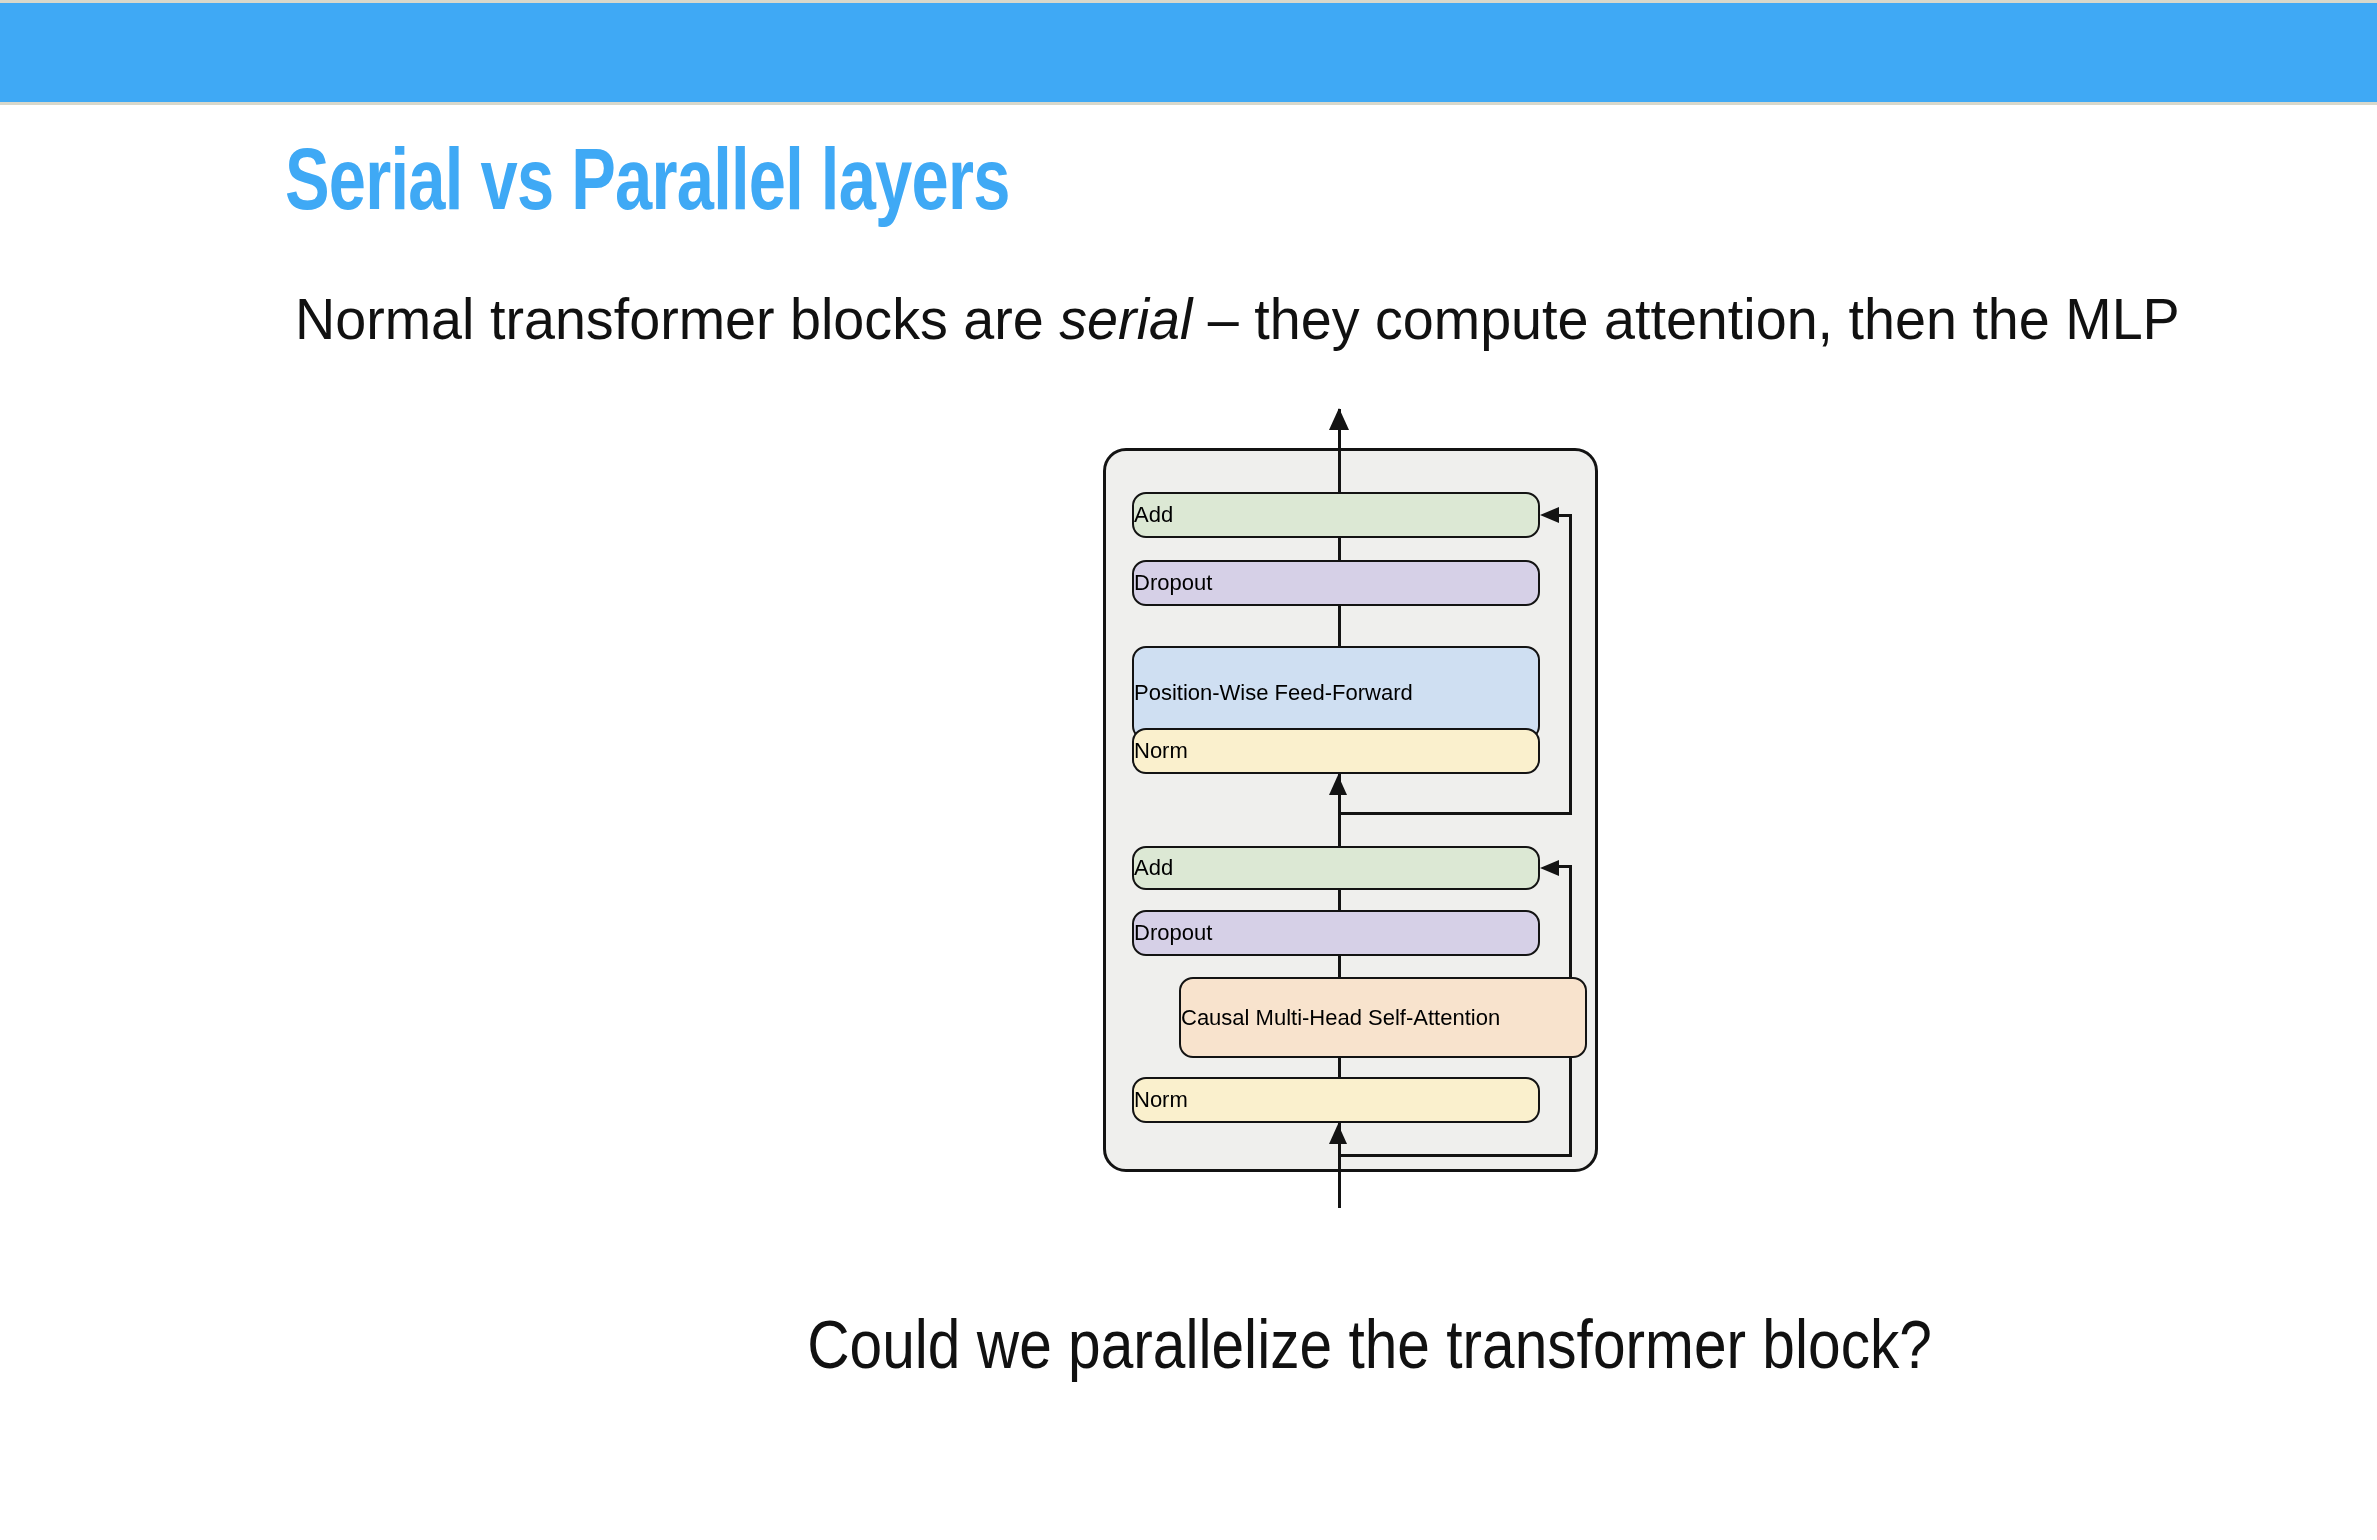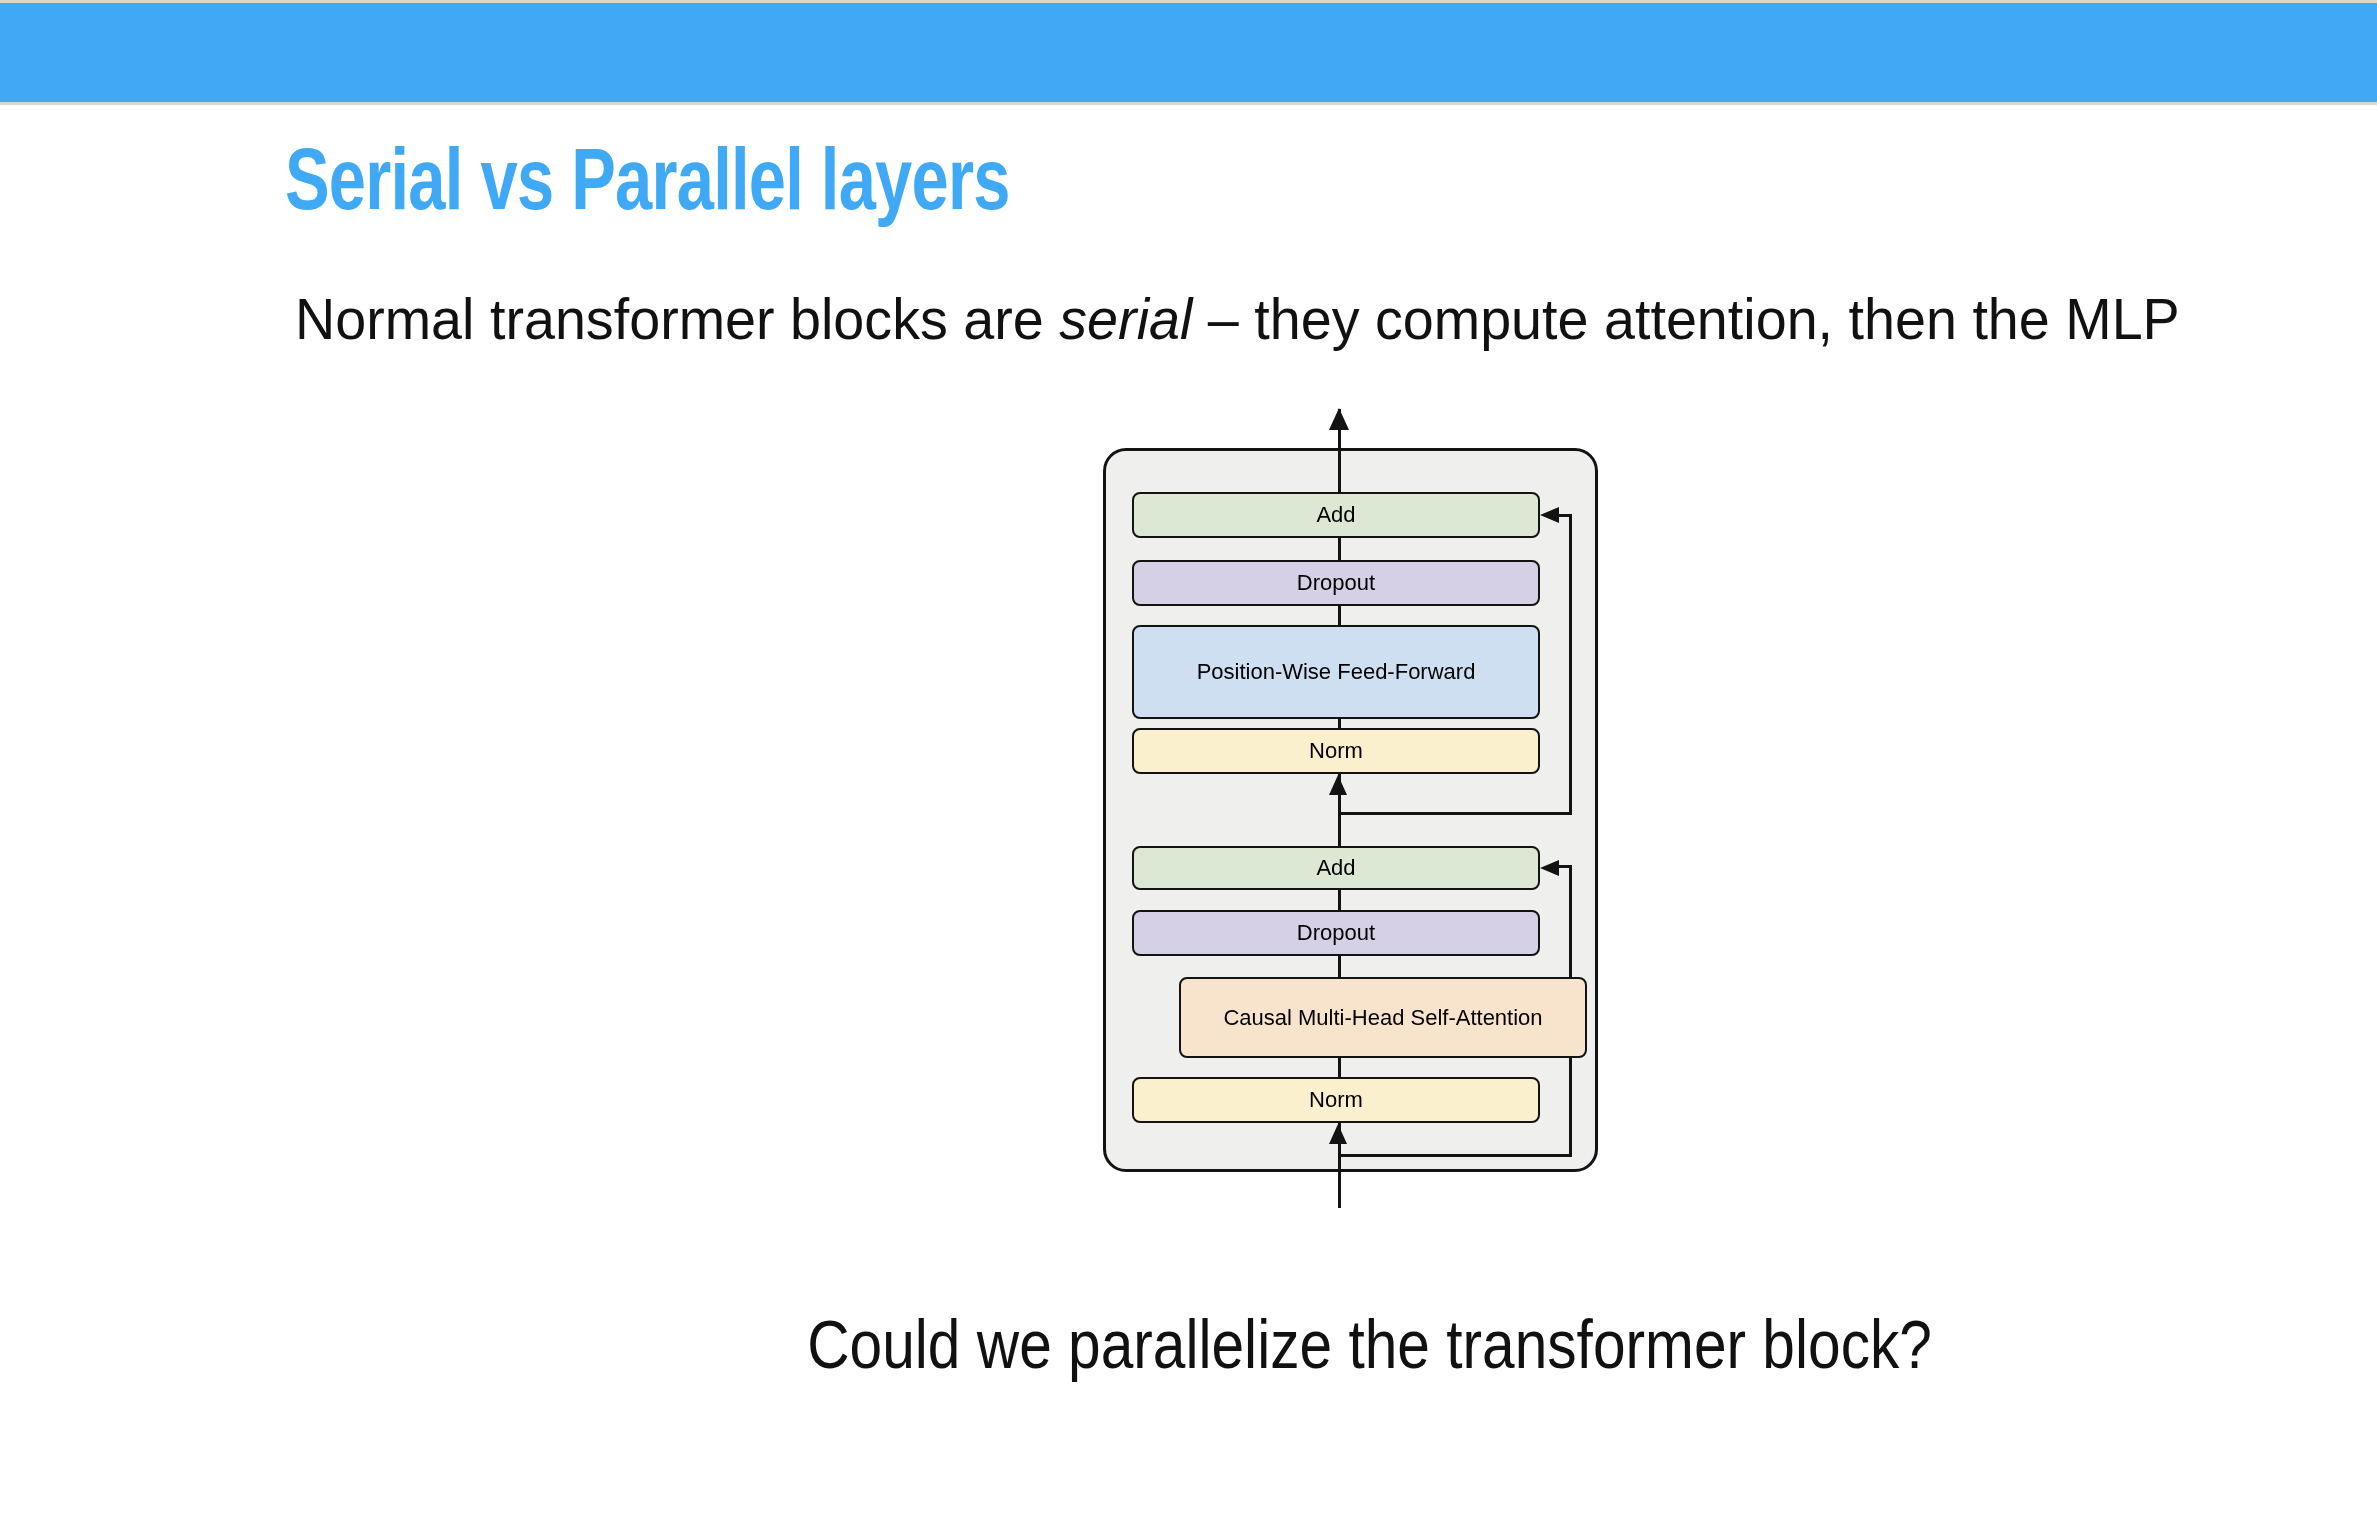--- a/index.html
+++ b/index.html
@@ -42,23 +42,23 @@
 
   
   .outer-box {
     left: 1103px; top: 448px; width: 495px; height: 724px;
     border: 3.3px solid #131313; border-radius: 23px;
     box-sizing: border-box;
   }
   .line { background: #131313; }
   .block {
     left: 1132px; width: 408px;
-    border: 2.4px solid #131313; border-radius: 8px;
+    border: 2.4px solid #131313; border-radius: 14px;
     box-sizing: border-box;
-    display: flex; align-items: center; justify-content: center;
+    display: flex; align-items: center; 
     font-size: 22px; color: #000000; text-align: center;
     white-space: nowrap;
   }
   .arrow-up {
     width: 0; height: 0;
     border-left: 9.5px solid transparent;
     border-right: 9.5px solid transparent;
     border-bottom: 20px solid #131313;
   }
   .arrow-up.big {
@@ -99,21 +99,21 @@
 <div class="abs arrow-up big" style="left:1329px;top:408px;"></div>
 <div class="abs arrow-up" style="left:1329px;top:775px;"></div>
 <div class="abs arrow-up" style="left:1329px;top:1124px;"></div>
 
 <div class="abs block" style="top: 492px; height: 46px; background-color: rgb(220, 232, 212);">
   <span>Add</span>
 </div>
 <div class="abs block" style="top: 560px; height: 46px; background-color: rgb(214, 208, 231);">
   <span>Dropout</span>
 </div>
-<div class="abs block" style="top: 625px; height: 94px; background-color: rgb(207, 223, 242);">
+<div class="abs block" style="top: 646px; height: 94px; background-color: rgb(207, 223, 242);">
   <span>Position-Wise Feed-Forward</span>
 </div>
 <div class="abs block" style="top: 728px; height: 46px; background-color: rgb(250, 240, 205);">
   <span>Norm</span>
 </div>
 <div class="abs block" style="top: 846px; height: 44px; background-color: rgb(220, 232, 212);">
   <span>Add</span>
 </div>
 <div class="abs block" style="top: 910px; height: 46px; background-color: rgb(214, 208, 231);">
   <span>Dropout</span>

